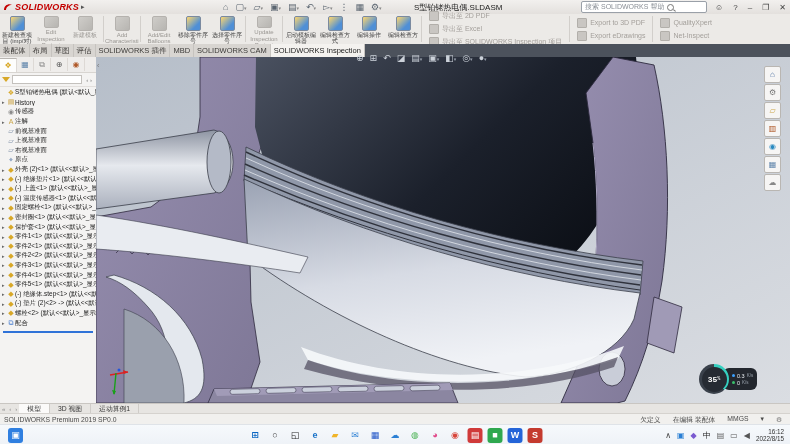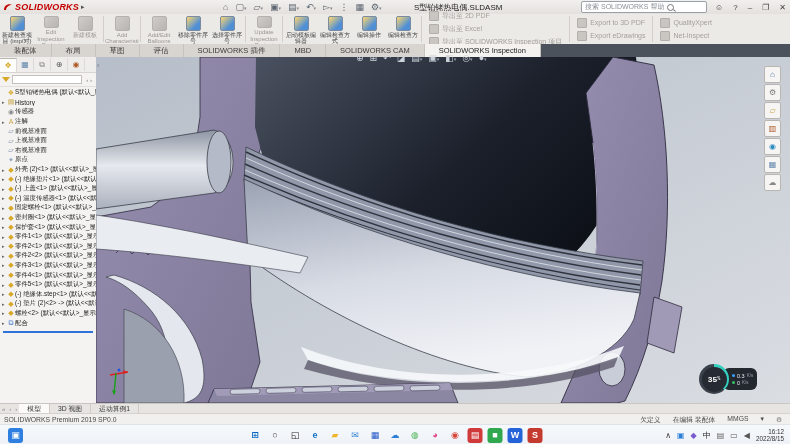--- a/index.html
+++ b/index.html
@@ -34,21 +34,21 @@
   .rbtn.on .ric{background:linear-gradient(135deg,#ffd76e,#4f8fd6 70%);border-color:#7a8aa0;}
   .rbtn .rlb{font-size:6px;line-height:6.5px;text-align:center;color:#9a9793;width:34px;
              overflow:hidden;max-height:20px;}
   .rbtn.on .rlb{color:#444;}
   .rexp{display:flex;flex-direction:column;justify-content:center;gap:3px;padding:0 6px;}
   .rexp .xrow{display:flex;align-items:center;gap:3px;color:#a39f9a;font-size:7px;white-space:nowrap;}
   .rexp .xic{width:8px;height:8px;background:#c9c6c2;border:1px solid #b2afaa;border-radius:1px;flex:none;}
   
   .tabrow{left:0;top:44px;width:790px;height:13px;background:#4c525c;display:flex;}
   .tabstrip{display:flex;background:#d8d5d1;height:13px;}
-  .rtab{padding:0 14px;font-size:7.5px;color:#3c3a38;display:flex;align-items:center;border-right:1px solid #c6c3bf;}
+  .rtab{padding:0 3px;font-size:7.5px;color:#3c3a38;display:flex;align-items:center;border-right:1px solid #c6c3bf;}
   .rtab.active{background:#f4f2ef;color:#222;}
   
   .headsup{left:356px;top:51px;height:14px;display:flex;align-items:center;gap:6px;z-index:30;}
   .hico{color:#ccd2da;font-size:9px;line-height:12px;}
   .hico .dd{font-size:5px;color:#98a0ab;}
   
   .lpanel{left:0;top:57px;width:96px;height:346px;background:#f4f3f2;border-right:1px solid #c9c6c2;
           display:flex;flex-direction:column;}
   .ptabs{display:flex;align-items:center;height:15px;border-bottom:1px solid #d8d5d1;background:#efedeb;}
   .ptab{width:16px;height:13px;display:flex;align-items:center;justify-content:center;font-size:8px;

